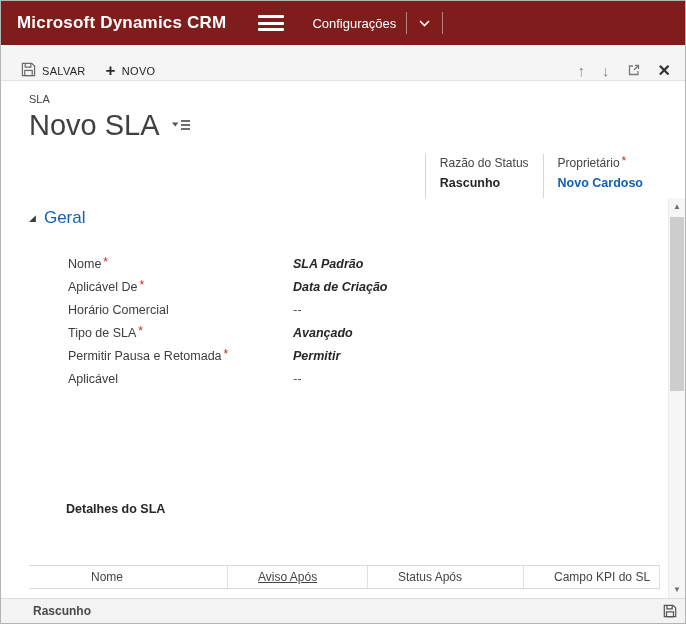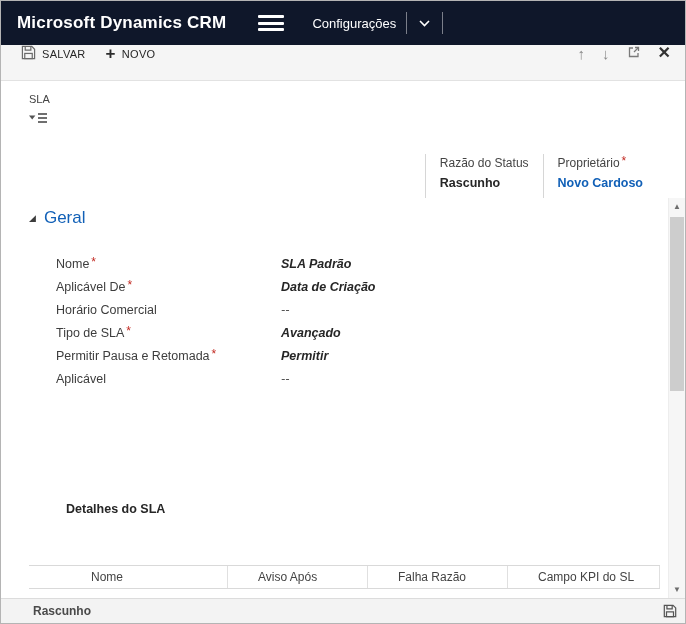--- a/index.html
+++ b/index.html
@@ -3,32 +3,32 @@
 <meta charset="utf-8">
 <style>
   * { margin:0; padding:0; box-sizing:border-box; }
   html,body { background:#fff; }
   body { font-family:"Liberation Sans", sans-serif; }
 
   .window{ position:relative; width:686px; height:624px; border:1px solid #b4b4b4;
            background:#fff; overflow:hidden; }
 
   
-  .topnav{ height:44px; background:#0f172a; display:flex; align-items:center; color:#fff; }
+  .topnav{ height:44px; background:#7f1d1d; display:flex; align-items:center; color:#fff; }
   .brand{ font-size:17px; font-weight:600; padding:0 16px; white-space:nowrap; letter-spacing:.2px; }
   .hamburger{ width:26px; height:16px; display:flex; flex-direction:column; justify-content:space-between;
               margin:0 28px 0 16px; cursor:pointer; }
   .hamburger span{ display:block; height:3px; background:#fff; border-radius:1px; }
   .nav-item{ font-size:13px; white-space:nowrap; cursor:pointer; }
   .nav-sep{ width:1px; height:22px; background:rgba(255,255,255,.45); margin:0 10px; }
   .nav-chevron{ display:flex; align-items:center; justify-content:center; padding:0 2px; cursor:pointer; }
 
   
   .toolbar{ height:36px; background:#f5f5f5; border-bottom:1px solid #e2e2e2;
-            display:flex; align-items:flex-start; padding:0 14px 0 20px; }
+            display:flex; align-items:center; padding:16px 14px 0 20px; }
   .cmd{ display:flex; align-items:center; gap:6px; font-size:11px; color:#262626;
         letter-spacing:.3px; margin-right:20px; cursor:pointer; white-space:nowrap; }
   .cmd .plus{ font-size:17px; font-weight:bold; color:#2b2b2b; line-height:1; }
   .toolbar-right{ margin-left:auto; display:flex; align-items:center; gap:17px; }
   .tool-ic{ color:#8b8b8b; font-size:15px; cursor:pointer; line-height:1; }
   .tool-close{ color:#333; font-size:16px; font-weight:bold; }
 
   
   .form-header{ height:117px; padding:12px 28px 0; display:flex; }
   .entity-label{ font-size:11px; color:#444; margin-bottom:5px; }
@@ -42,38 +42,38 @@
   .stat-value.link{ color:#1160b7; cursor:pointer; }
   .req{ color:#c22a22; margin-left:2px; position:relative; top:-2px; font-size:12px; }
 
   
   .body{ position:absolute; top:197px; bottom:25px; left:0; right:17px;
          padding-left:28px; overflow:hidden; background:#fff; }
   .section-title{ margin-top:10px; display:flex; align-items:center; gap:8px; cursor:pointer; }
   .section-title .tri{ font-size:9px; color:#3c3c3c; line-height:1; }
   .section-title .txt{ color:#1160b7; font-size:17px; }
 
-  .fields{ margin:24px 0 0 27px; }
+  .fields{ margin:24px 0 0 39px; }
   .field-row{ display:flex; align-items:center; height:23px; font-size:12.5px; }
   .field-label{ width:225px; color:#3d3d3d; }
   .field-value{ font-weight:bold; color:#262626; cursor:pointer;font-style:italic; }
   .field-value.empty{ font-weight:normal; color:#555; }
 
   .details-title{ margin:112px 0 0 37px; font-size:12.5px; font-weight:bold; color:#262626; }
 
   .grid{ margin-top:49px; margin-right:8px; }
   .grid-header{ display:flex; align-items:center; height:24px;
                 border-top:1px solid #d9d9d9; border-bottom:1px solid #d9d9d9;
                 font-size:12px; color:#444; }
   .gcol{ height:100%; display:flex; align-items:center; white-space:nowrap; overflow:hidden; cursor:pointer; }
   .gcol + .gcol{ border-left:1px solid #e0e0e0; }
   .gcol-1{ width:198px; padding-left:62px; }
-  .gcol-2{ width:140px; padding-left:30px; }
+  .gcol-2{ width:140px; padding-left:30px;text-decoration:underline; }
   .gcol-3{ width:140px; padding-left:30px; }
-  .gcol-4{ flex:1; padding-left:30px; border-right:1px solid #e0e0e0; }
+  .gcol-4{ flex:1; padding-left:30px; border-right:1px solid #e0e0e0;margin-left:16px; }
 
   
   .statusbar{ position:absolute; left:0; right:0; bottom:0; height:25px; background:#f3f3f3;
               border-top:1px solid #dcdcdc; display:flex; align-items:center;
               padding:0 8px 0 32px; font-size:12px; font-weight:bold; color:#4a4a4a; }
   .statusbar .sic{ margin-left:auto; cursor:pointer; display:flex; align-items:center; }
 
   
   .scrollbar{ position:absolute; top:197px; bottom:25px; right:0; width:17px; background:#f6f6f6;
               border-left:1px solid #ededed; }
@@ -131,20 +131,21 @@
           </svg>
       </span>
       <span class="tool-ic tool-close">✕</span>
     </div>
   </div>
 
   <div class="form-header">
     <div>
       <div class="entity-label">SLA</div>
       <div class="title-row">
+        <h1 class="page-title">Novo SLA</h1>
         <span class="form-selector">
           <svg width="18" height="12" viewBox="0 0 18 12">
               <path d="M0 3.5 l3.2 4 l3.2 -4 z" fill="#555"></path>
               <g stroke="#555" stroke-width="1.7">
                 <line x1="9" y1="2" x2="18" y2="2"></line>
                 <line x1="9" y1="6" x2="18" y2="6"></line>
                 <line x1="9" y1="10" x2="18" y2="10"></line>
               </g>
             </svg>
         </span>
@@ -196,21 +197,21 @@
         <div class="field-value empty">--</div>
       </div>
     </div>
 
     <div class="details-title">Detalhes do SLA</div>
 
     <div class="grid">
       <div class="grid-header">
         <div class="gcol gcol-1">Nome</div>
         <div class="gcol gcol-2">Aviso Após</div>
-        <div class="gcol gcol-3">Falha Razão</div>
+        <div class="gcol gcol-3">Status Após</div>
         <div class="gcol gcol-4">Campo KPI do SL</div>
       </div>
     </div>
   </div>
 
   <div class="scrollbar">
     <div class="sb-btn sb-up">▲</div>
     <div class="sb-thumb"></div>
     <div class="sb-btn sb-down">▼</div>
   </div>

